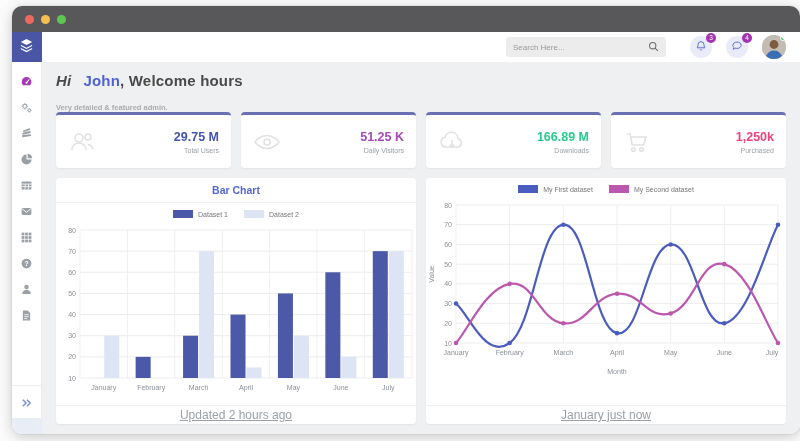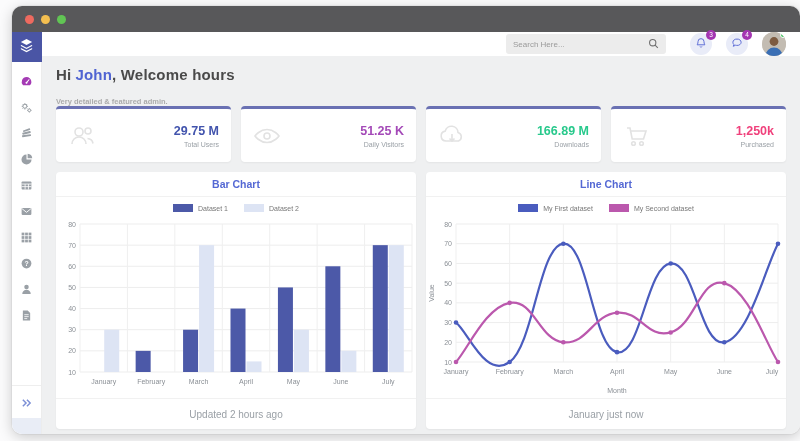--- a/index.html
+++ b/index.html
@@ -32,42 +32,42 @@
   .search input::placeholder { color: #9a9a9a; }
   .icon-bubble { position: relative; width: 22px; height: 22px; border-radius: 50%; background: #e9ecf8; display: flex; align-items: center; justify-content: center; cursor: pointer; }
   .badge { position: absolute; top: -3px; right: -4px; min-width: 10px; height: 10px; border-radius: 6px; background: #a435b2; color: #fff; font-size: 6.5px; line-height: 10px; text-align: center; padding: 0 2px; }
   .avatar { position: relative; width: 24px; height: 24px; border-radius: 50%; background: #c9c2b8; overflow: hidden; cursor: pointer; }
   .avatar .status { position: absolute; top: 0; right: 0; width: 6px; height: 6px; border-radius: 50%; background: #35c759; border: 1px solid #fff; }
 
   .content { flex: 1; background: #eff0f1; padding: 10px 14px 10px 14px; display: flex; flex-direction: column; }
 
   .greet { height: 34px; margin-bottom: 6px; }
   .greet h1 { font-size: 15px; font-weight: 700; color: #4a4a4a; letter-spacing: .2px; }
-  .greet .hi { margin-right: 4px; }
+  .greet .hi { margin-right: 12px; font-style: italic; }
   .greet .name { color: #4f63d2; }
   .greet .sub { font-size: 7.5px; color: #ababab; margin-top: 14px; font-weight: bold; }
 
   .stats { display: flex; gap: 10px; margin-bottom: 10px; }
   .stat-card { flex: 1; height: 56px; background: #fff; border-radius: 4px; border-top: 3px solid #6a71b3;
     box-shadow: 0 1px 2px rgba(0,0,0,.05); display: flex; align-items: center; padding: 0 12px; cursor: pointer; }
   .stat-icon { width: 30px; display: flex; align-items: center; }
   .stat-right { flex: 1; text-align: right; }
   .stat-value { font-size: 12.5px; font-weight: 700; }
   .stat-label { font-size: 7px; color: #9aa0a6; margin-top: 3px; }
 
   .charts { flex: 1; display: flex; gap: 10px; }
   .chart-card { flex: 1; background: #fff; border-radius: 4px; box-shadow: 0 1px 2px rgba(0,0,0,.05); display: flex; flex-direction: column; overflow: hidden; }
   .chart-head { height: 25px; border-bottom: 1px solid #f1f1f1; display: flex; align-items: center; justify-content: center; }
   .chart-title { font-size: 10.5px; font-weight: 700; color: #5468d4; }
   .legend { height: 16px; display: flex; align-items: center; justify-content: center; gap: 16px; margin-top: 3px; }
   .legend .entry { display: flex; align-items: center; gap: 5px; font-size: 7px; color: #777; }
   .chip { width: 20px; height: 8px; display: inline-block; }
   .chart-body { flex: 1; }
   .chart-body svg { display: block; }
-  .chart-foot { height: 31px; border-top: 1px solid #f1f1f1; display: flex; align-items: center; justify-content: center; font-size: 10px; color: #9aa0a6; }
+  .chart-foot { height: 19px; border-top: 1px solid #f1f1f1; display: flex; align-items: center; justify-content: center; font-size: 12px; color: #9aa0a6; text-decoration: underline; }
 
   svg text { font-family: "Liberation Sans", sans-serif; }
 </style>
 </head>
 <body>
 
 <div class="window">
 
   <div class="chrome">
     <span class="dot r"></span>
@@ -359,23 +359,20 @@
                   <rect x="190.5" y="145.42857142857142" width="15" height="10.571428571428584" fill="#dde4f4"></rect>
                   <rect x="237.92857142857144" y="113.71428571428572" width="15" height="42.28571428571428" fill="#dde4f4"></rect>
                   <rect x="285.3571428571429" y="134.85714285714286" width="15" height="21.14285714285714" fill="#dde4f4"></rect>
                   <rect x="332.7857142857143" y="29.14285714285714" width="15" height="126.85714285714286" fill="#dde4f4"></rect>
                 </svg>
               </div>
             <div class="chart-foot">Updated 2 hours ago</div>
           </div>
 
           <div class="chart-card">
-            <div class="chart-head">
-                <span class="chart-title">Line Chart</span>
-              </div>
             <div class="legend">
               <span class="entry">
                   <span class="chip" style="background: rgb(74, 92, 190);"></span>
                   <span>My First dataset</span>
                 </span>
               <span class="entry">
                   <span class="chip" style="background: rgb(187, 88, 173);"></span>
                   <span>My Second dataset</span>
                 </span>
             </div>

